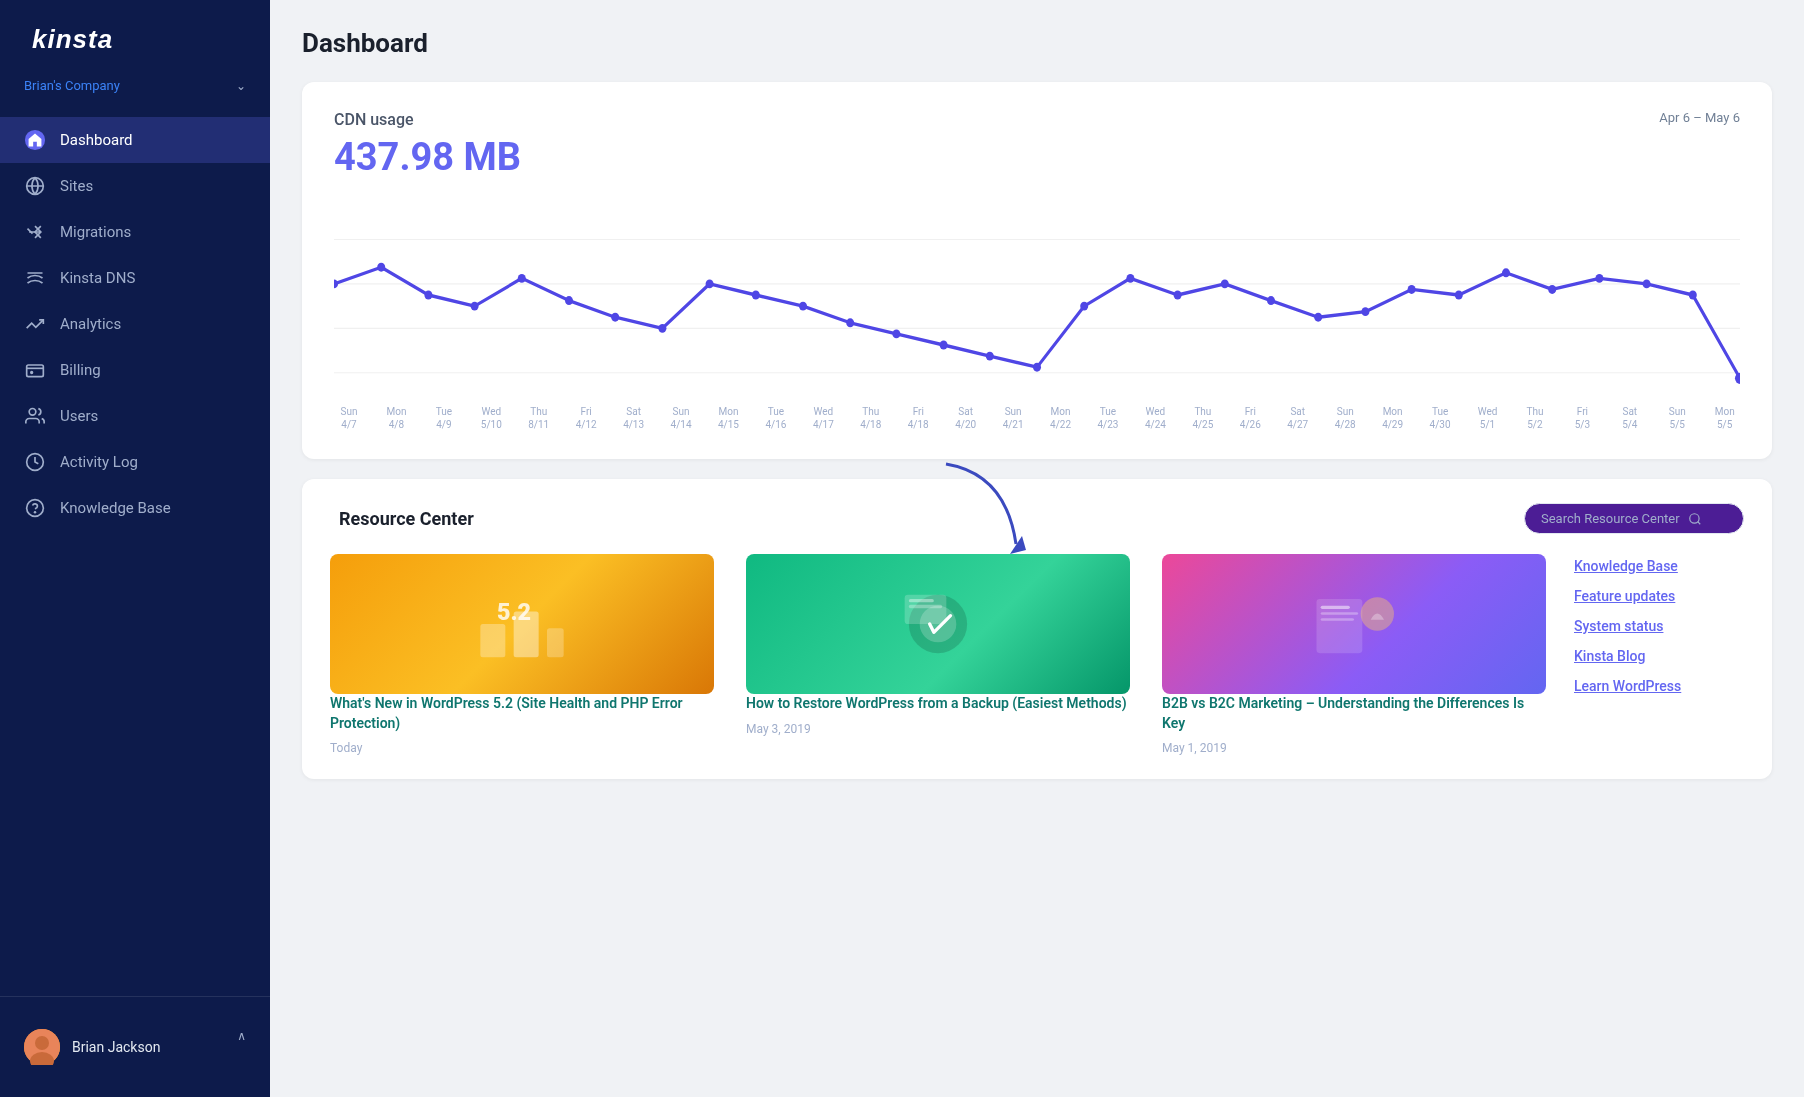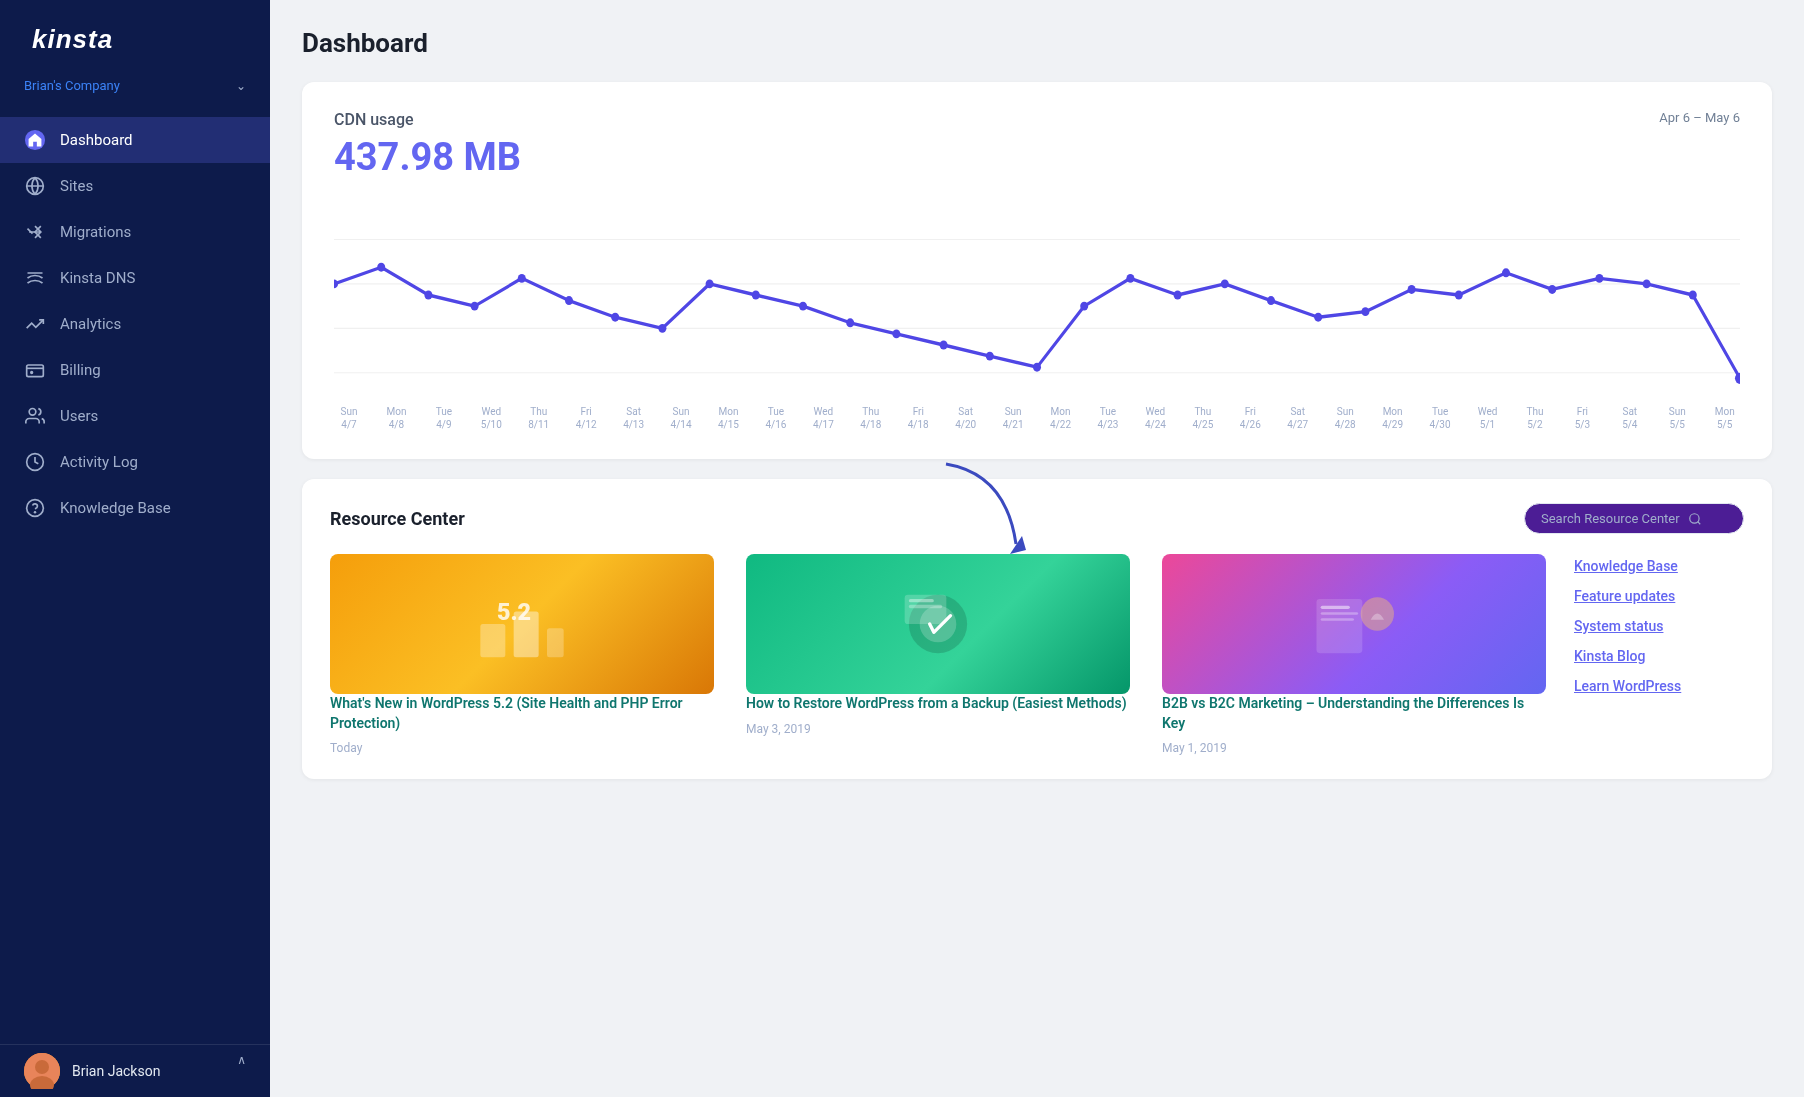--- a/index.html
+++ b/index.html
@@ -53,21 +53,21 @@
     .nav-icon {
       width: 22px;
       height: 22px;
       display: flex;
       align-items: center;
       justify-content: center;
       flex-shrink: 0;
     }
 
     .sidebar-footer {
-      padding: 8px 24px;
+      padding: 32px 24px;
       border-top: 1px solid rgba(255,255,255,0.1);
       display: flex;
       align-items: flex-start;
       justify-content: space-between;
       gap: 12px;
     }
     .user-info { display: flex; align-items: center; gap: 12px; }
     .avatar {
       width: 36px; height: 36px; border-radius: 50%;
       background: linear-gradient(135deg, #f97316, #fbbf24);
@@ -121,20 +121,21 @@
     }
     .x-axis-label { font-size: 10px; color: #a0aecb; text-align: center; line-height: 1.3; min-width: 30px; }
 
     
     .resource-card { padding: 24px 28px; }
     .resource-header {
       display: flex;
       justify-content: space-between;
       align-items: center;
       margin-bottom: 20px;
+      margin-left: 9px;
     }
     .resource-title { font-size: 18px; font-weight: 700; color: #1a202c; }
     .search-box {
       display: flex;
       align-items: center;
       gap: 8px;
       border: 1px solid #e2e8f0;
       border-radius: 24px;
       padding: 7px 16px;
       background: #4c1d95;

